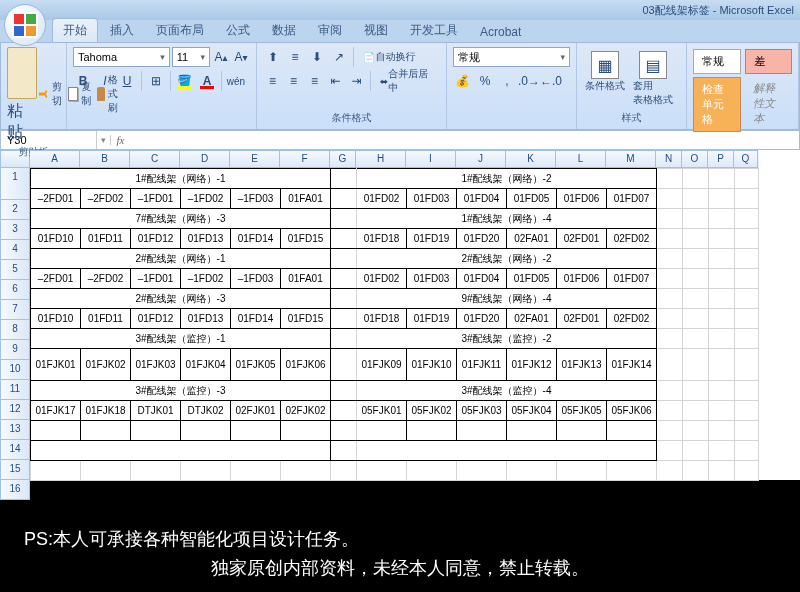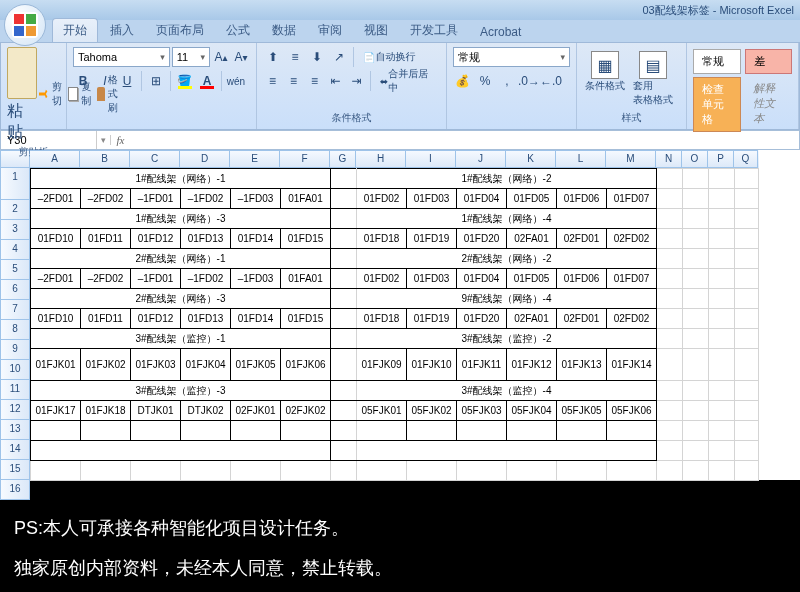--- a/index.html
+++ b/index.html
@@ -60,22 +60,22 @@
 .grid table{border-collapse:collapse;table-layout:fixed}
 .grid td{border:1px solid #d4d4d4;height:20px;font-size:10px;padding:0;text-align:center;overflow:hidden;white-space:nowrap}
 .bigtitle{font-size:18px;font-weight:bold;font-family:"SimSun","Microsoft YaHei"}
 .bb{border:1px solid #000!important}
 .bbt{border-top:1px solid #000!important}
 .bbb{border-bottom:1px solid #000!important}
 .bbl{border-left:1px solid #000!important}
 .bbr{border-right:1px solid #000!important}
 .subh{font-size:11px}
 .thickrow td{height:32px}
-.watermark{position:absolute;bottom:0;left:0;width:800px;background:#000;color:#fff;font-size:18px;font-family:"SimSun","Microsoft YaHei";padding:12px 14px}
-.wm2{text-align:left;color:#fff;margin-top:16px}
+.watermark{position:absolute;bottom:0;left:0;width:800px;background:#000;color:#fff;font-size:18px;font-family:"SimSun","Microsoft YaHei";padding:12px 24px}
+.wm2{text-align:center;color:#fff;margin-top:5px}
 .hi{color:#fff}
 </style>
 </head>
 <body>
 
 <div class="app">
   <div class="titlebar">
       <span>03配线架标签 - Microsoft Excel</span>
     </div>
   <div class="logo-wrap">
@@ -311,21 +311,21 @@
               <td class="bb">01FD04</td>
               <td class="bb">01FD05</td>
               <td class="bb">01FD06</td>
               <td class="bb">01FD07</td>
               <td></td>
               <td></td>
               <td></td>
               <td></td>
             </tr>
         <tr>
-              <td colspan="6" class="subh bb">1#配线架（网络）-3</td>
+              <td colspan="6" class="subh bb">7#配线架（网络）-3</td>
               <td class="bbt bbb"></td>
               <td colspan="6" class="subh bb">1#配线架（网络）-4</td>
               <td></td>
               <td></td>
               <td></td>
               <td></td>
             </tr>
         <tr id="r5">
               <td class="bb">01FD10</td>
               <td class="bb">01FD11</td>

